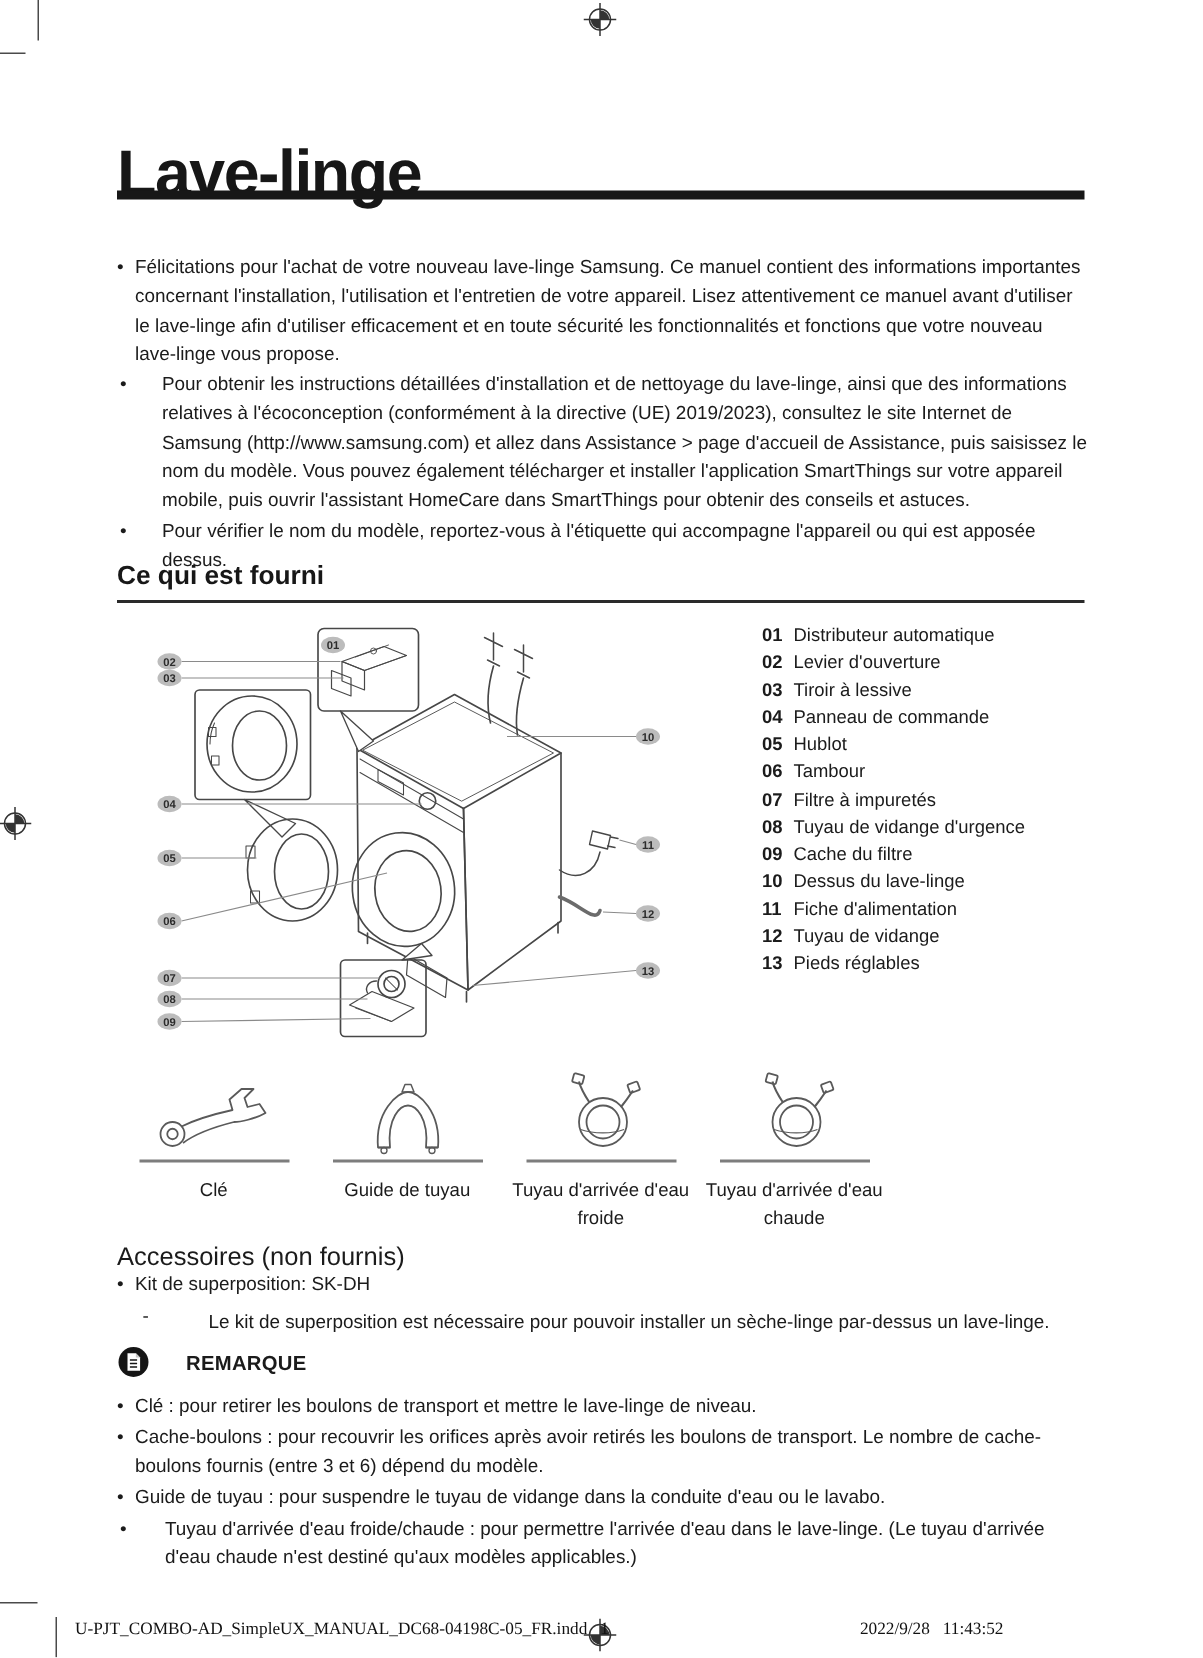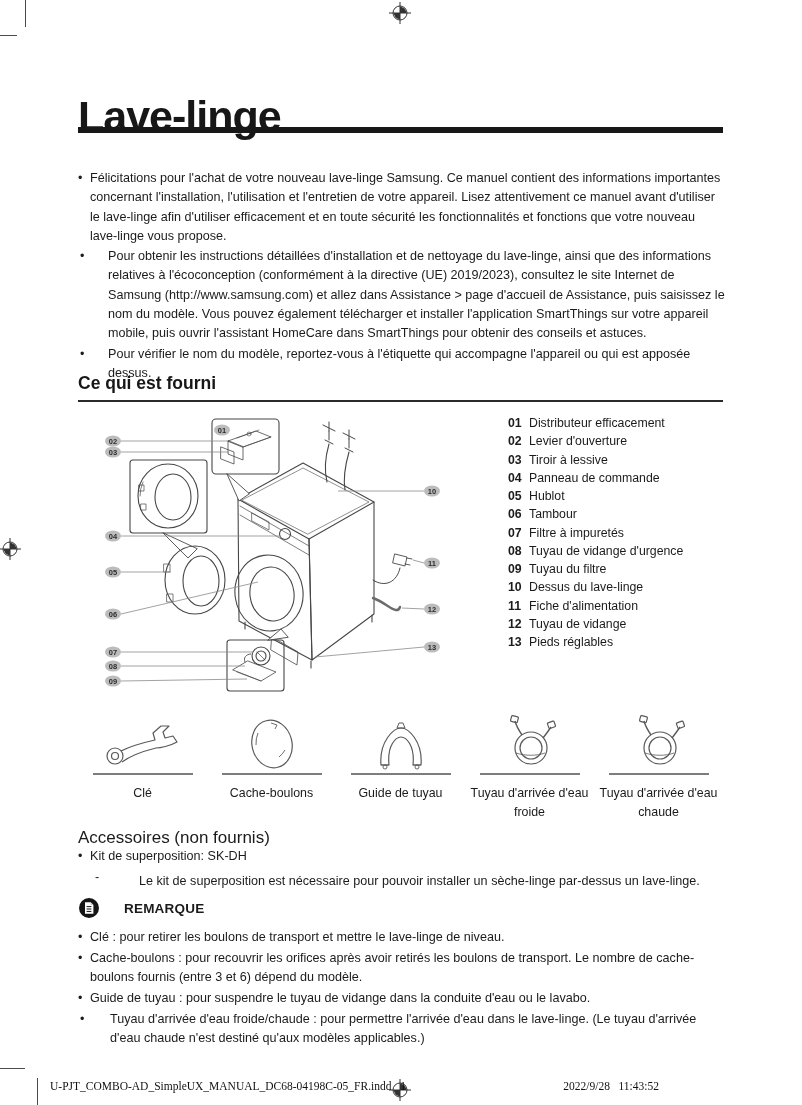--- a/index.html
+++ b/index.html
@@ -1,17 +1,17 @@
 <!DOCTYPE html>
 <html><head>
 <meta charset="utf-8">
 <style>
   html,body{margin:0;padding:0;background:#fff;}
   .page{position:relative;width:728px;height:1105px;background:#fff;overflow:hidden;
-        font-family:"Liberation Sans",sans-serif;color:#1b1b1b;}
+        font-family:"Liberation Sans",sans-serif;color:#1b1b1b;padding-left:10px;}
   
   .cropv{position:absolute;width:1px;background:#4a4a4a;}
   .croph{position:absolute;height:1px;background:#4a4a4a;}
   .regmark{position:absolute;width:22px;height:22px;}
   
   .title{position:absolute;left:78px;top:64px;width:645px;font-size:43px;line-height:1.1;
          font-weight:800;letter-spacing:-1px;color:#171717;}
   .title-rule{position:absolute;left:78px;top:127px;width:645px;height:6px;background:#171717;}
   .models{position:absolute;left:78px;top:142px;width:645px;text-align:right;font-size:12.6px;
           white-space:pre;color:#1b1b1b;}
@@ -220,21 +220,21 @@
       <ellipse cx="357" cy="201" rx="8" ry="5.5" fill="#bcbcbc"></ellipse>
         <text x="357" y="203.7">12</text>
       <ellipse cx="357" cy="239" rx="8" ry="5.5" fill="#bcbcbc"></ellipse>
         <text x="357" y="241.7">13</text>
     </g>
   </svg>
 
   <ul class="parts">
     <li>
         <span class="pn">01</span>
-        <span>Distributeur efficacement</span>
+        <span>Distributeur automatique</span>
       </li>
     <li>
         <span class="pn">02</span>
         <span>Levier d'ouverture</span>
       </li>
     <li>
         <span class="pn">03</span>
         <span>Tiroir à lessive</span>
       </li>
     <li>
@@ -252,21 +252,21 @@
     <li>
         <span class="pn">07</span>
         <span>Filtre à impuretés</span>
       </li>
     <li>
         <span class="pn">08</span>
         <span>Tuyau de vidange d'urgence</span>
       </li>
     <li>
         <span class="pn">09</span>
-        <span>Tuyau du filtre</span>
+        <span>Cache du filtre</span>
       </li>
     <li>
         <span class="pn">10</span>
         <span>Dessus du lave-linge</span>
       </li>
     <li>
         <span class="pn">11</span>
         <span>Fiche d'alimentation</span>
       </li>
     <li>
@@ -285,34 +285,20 @@
           <svg width="90" height="55" viewBox="0 0 90 55">
         <g stroke="#5a5a5a" stroke-width="1.2" fill="none" stroke-linejoin="round">
           <circle cx="17" cy="41" r="8"></circle>
               <circle cx="17" cy="41" r="3.5"></circle>
           <path d="M23,36 C35,30 48,27 57,25 L55,18 L63,11 L71,11 L65,17 L67,23 L75,21 L79,27 C72,31 62,33 58,33 C46,36 32,41 24,47"></path>
         </g>
           </svg>
         </div>
       <div class="dv"></div>
       <div class="lb"><span>Clé</span><br><span></span></div>
-    </div>
-    <div class="acc">
-      <div class="ic">
-          <svg width="90" height="55" viewBox="0 0 90 55">
-        <g stroke="#5a5a5a" stroke-width="1.2" fill="none">
-          <ellipse cx="45" cy="29" rx="20" ry="24" transform="rotate(-14 45 29)"></ellipse>
-          <path d="M31,18 a20,24 0 0 0 -2,12" stroke-width="0.9"></path>
-          <path d="M52,42 a20,24 0 0 0 6,-7" stroke-width="0.9"></path>
-          <path d="M44,8 l6,2 l-2,4" stroke-width="0.9"></path>
-        </g>
-          </svg>
-        </div>
-      <div class="dv"></div>
-      <div class="lb"><span>Cache-boulons</span><br><span></span></div>
     </div>
     <div class="acc">
       <div class="ic">
           <svg width="90" height="55" viewBox="0 0 90 55">
         <g stroke="#5a5a5a" stroke-width="1.2" fill="none" stroke-linejoin="round">
           <path d="M25,50 C23,26 38,13 45,13 C52,13 67,26 65,50 L57,50 C59,30 50,22 45,22 C40,22 31,30 33,50 Z"></path>
           <path d="M41,13 l8,0 l-2,-5 l-4,0 z" stroke-width="1"></path>
           <path d="M25,50 l8,0 M57,50 l8,0" stroke-width="1"></path>
           <circle cx="29" cy="52" r="2" stroke-width="0.9"></circle>
               <circle cx="61" cy="52" r="2" stroke-width="0.9"></circle>

